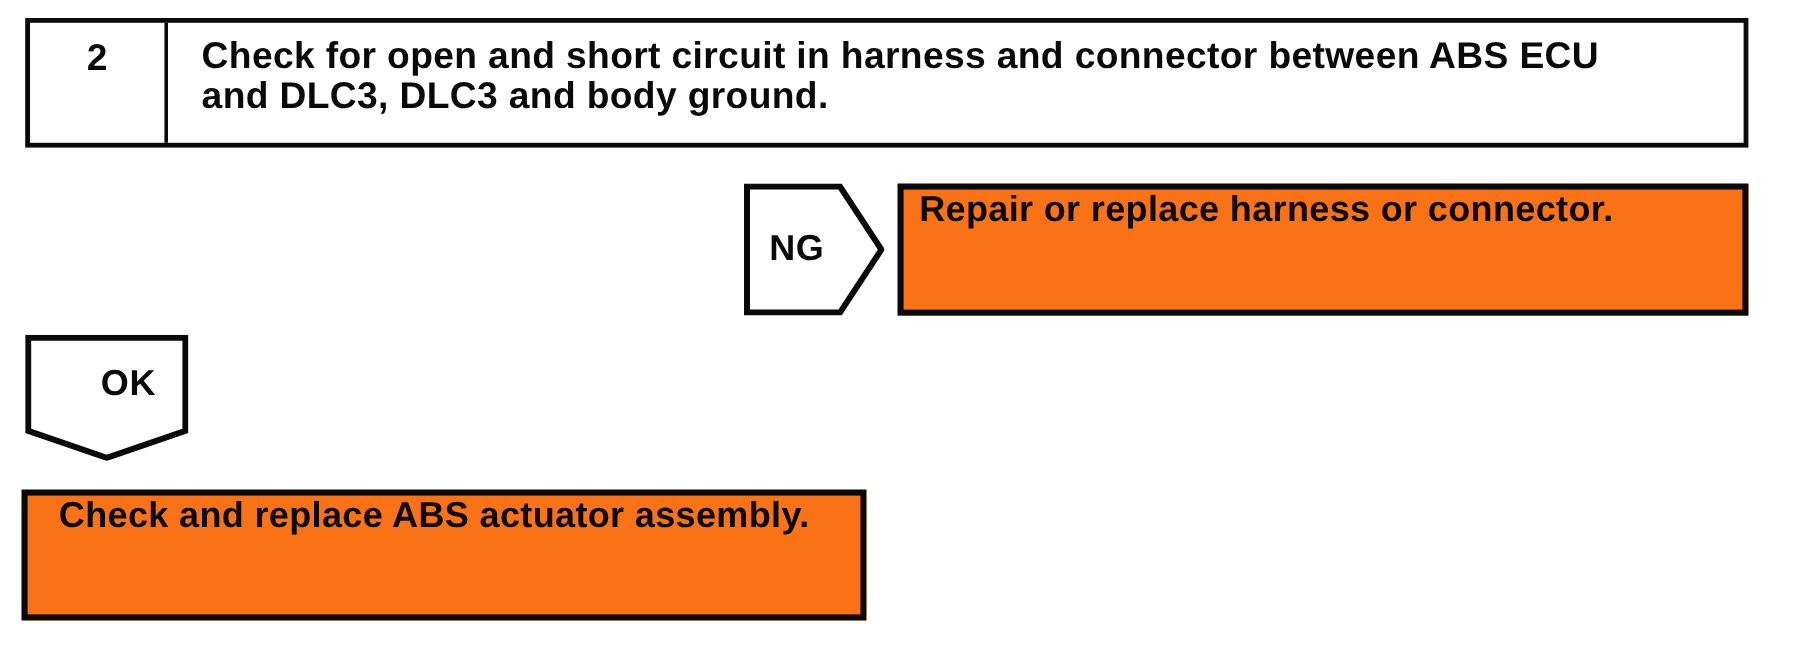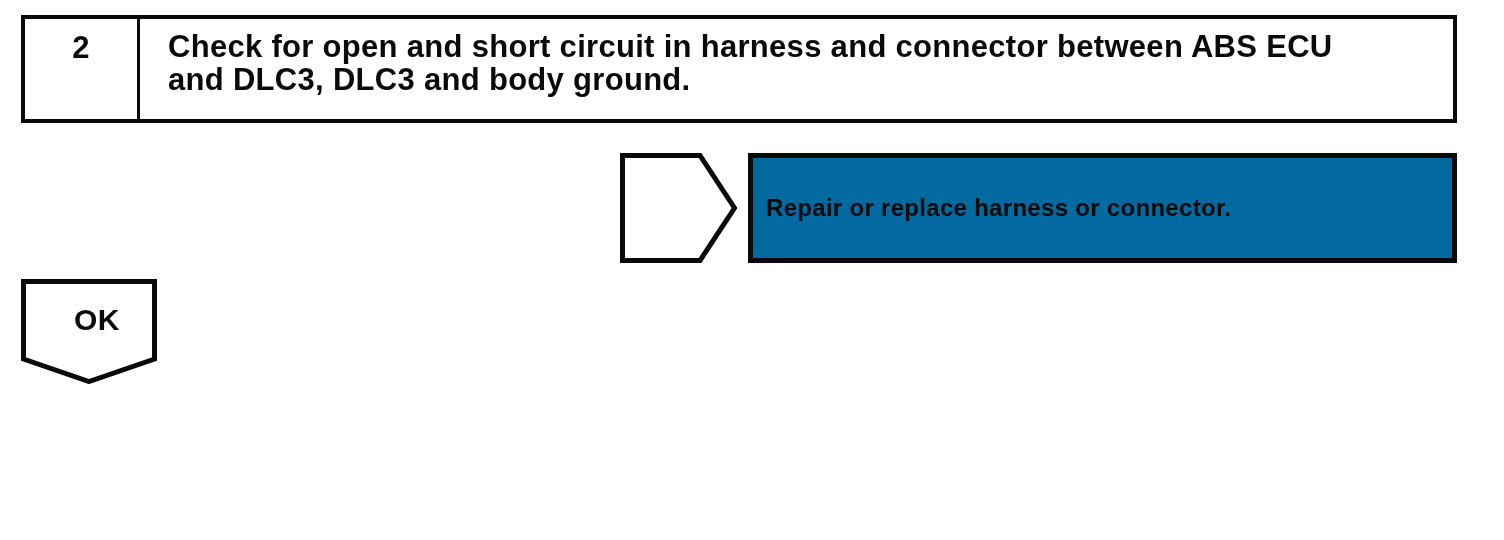--- a/index.html
+++ b/index.html
@@ -81,30 +81,31 @@
     position: absolute;
     left: 21px;
     top: 279px;
     width: 152px;
     height: 82px;
     display: flex;
     align-items: center;
     justify-content: center;
     font-size: 30px;
     letter-spacing: 0.5px;
+    padding-left: 10px;
   }
   
   .action-box {
     position: absolute;
     border: 5px solid #0a0a0a;
     box-sizing: border-box;
-    background: #0369a1;
+    background: #f97316;
     display: flex;
-    align-items: center;
-    font-size: 24px;
+    align-items: flex-start;
+    font-size: 30px;
     letter-spacing: 0.3px;
   }
   .ng-box {
     left: 748px;
     top: 153px;
     width: 709px;
     height: 110px;
     padding-left: 13px;
   }
   .ok-box {
@@ -123,24 +124,28 @@
   <div class="step-box">
     <div class="step-num-cell">2</div>
     <div class="step-instr-cell">
       <div class="step-instr">Check for open and short circuit in harness and connector between ABS ECU and DLC3, DLC3 and body ground.</div>
     </div>
   </div>
 
   <svg class="pent-svg ng-pent" width="117" height="110" viewBox="0 0 117 110">
     <polygon points="2.5,2.5 80,2.5 114.5,55 80,107.5 2.5,107.5"></polygon>
   </svg>
+  <div class="ng-label">NG</div>
 
   <div class="action-box ng-box">
     <div>Repair or replace harness or connector.</div>
   </div>
 
   <svg class="pent-svg ok-pent" width="136" height="105" viewBox="0 0 136 105">
     <polygon points="2.5,2.5 133.5,2.5 133.5,80 68,102.5 2.5,80"></polygon>
   </svg>
   <div class="ok-label">OK</div>
 
+  <div class="action-box ok-box">
+    <div>Check and replace ABS actuator assembly.</div>
+  </div>
 
 </div>
 
 </body></html>

